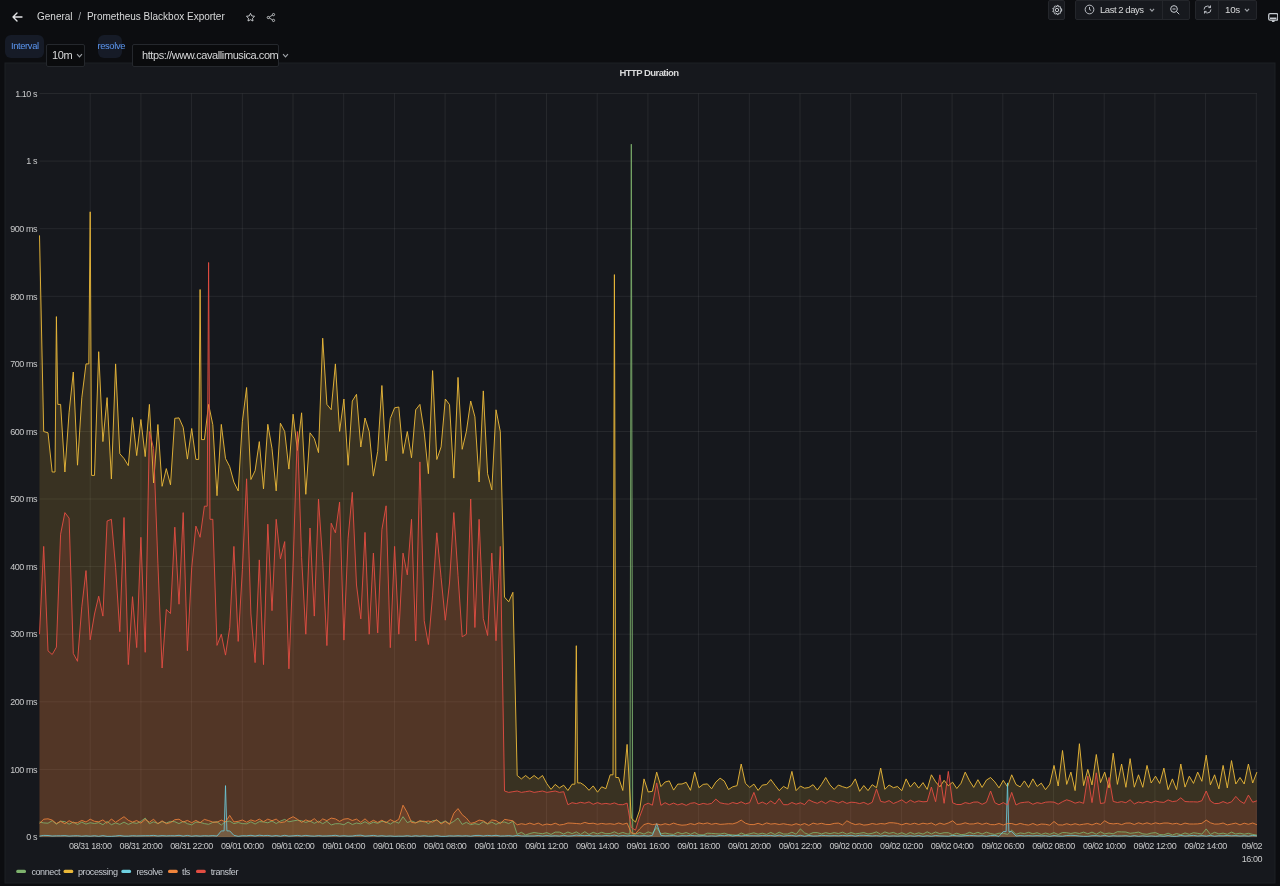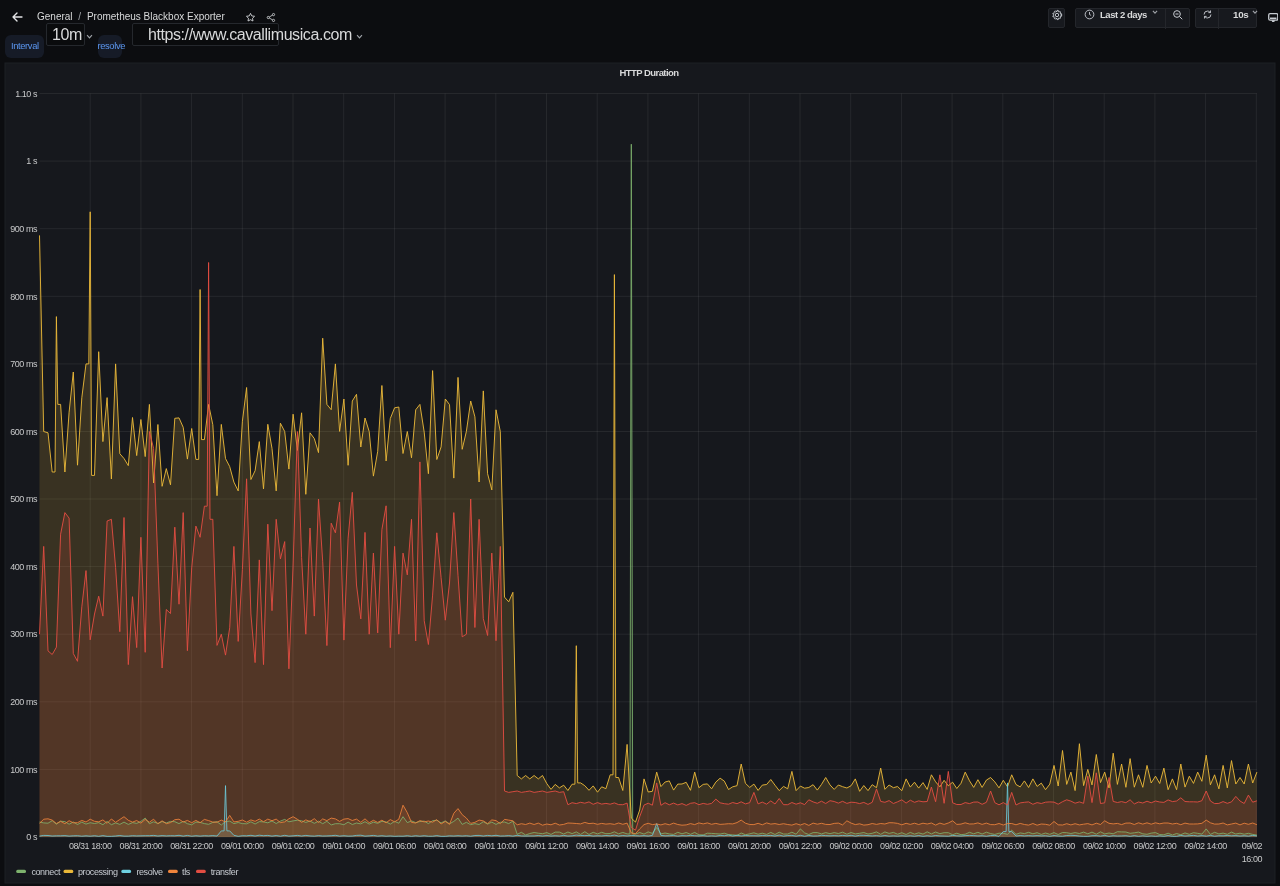--- a/index.html
+++ b/index.html
@@ -2,22 +2,22 @@
 <html><head><meta charset="utf-8"><style>
 html,body{margin:0;padding:0;background:#0c0d10;width:1280px;height:886px;overflow:hidden;
 font-family:"Liberation Sans",sans-serif;-webkit-font-smoothing:antialiased;}
 *{box-sizing:border-box}
 .abs{position:absolute}
 #stage{position:relative;width:1280px;height:886px}
 .ptitle{position:absolute;left:9px;top:67px;width:1280px;text-align:center;color:#d8d9da;font-size:9.5px;font-weight:bold;letter-spacing:-0.55px}
 .crumb{position:absolute;left:37px;top:11px;color:#d8d9da;font-size:10px;font-weight:400;letter-spacing:0px;white-space:nowrap}
 .crumb .sep{color:#9fa3a8;padding:0 3px}
 .chip{position:absolute;top:35.3px;height:22.5px;line-height:22.5px;border-radius:6px;background:#161b27;color:#5b96f0;font-size:9.3px;font-weight:500;letter-spacing:-0.35px;text-align:center}
-.vbox{position:absolute;top:23px;height:22.5px;line-height:21.5px;border-radius:2px;background:#0a0b0d;border:1px solid #25282d;color:#d8d9da;font-size:16px;letter-spacing:-0.42px;padding:0 5px;white-space:nowrap}
-.tbtn{position:absolute;top:8px;height:19.5px;background:#17191e;border:1px solid #24262b;border-radius:2px;color:#d8d9da;display:flex;align-items:flex-start;font-size:9.8px;font-weight:bold;letter-spacing:-0.3px}
+.vbox{position:absolute;top:44px;height:22.5px;line-height:21.5px;border-radius:2px;background:#0a0b0d;border:1px solid #25282d;color:#d8d9da;font-size:11px;letter-spacing:-0.42px;padding:0 5px;white-space:nowrap}
+.tbtn{position:absolute;top:0;height:19.5px;background:#17191e;border:1px solid #24262b;border-radius:2px;color:#d8d9da;display:flex;align-items:center;font-size:9.8px;font-weight:normal;letter-spacing:-0.3px}
 </style></head>
 <body>
 <div id="stage">
 <svg class="abs" width="1280" height="886" viewBox="0 0 1280 886" style="left:0;top:0">
 <rect x="5" y="63" width="1270" height="820" fill="#16181d" stroke="#1d2025" stroke-width="1"></rect>
 <g stroke="rgba(255,255,255,0.07)" stroke-width="1">
         <line x1="39.5" y1="93.5" x2="1256.9" y2="93.5"></line>
         <line x1="39.5" y1="161.1" x2="1256.9" y2="161.1"></line>
         <line x1="39.5" y1="228.7" x2="1256.9" y2="228.7"></line>
         <line x1="39.5" y1="296.3" x2="1256.9" y2="296.3"></line>
@@ -153,32 +153,32 @@
         <path d="M7 10h6M15 15l5.5 5.5" stroke="#c7cbd1" stroke-width="2" fill="none"></path>
       </svg>
 </div>
 <div class="tbtn" style="left:1195px;width:62px">
  <svg style="margin-left:6px;flex:none" width="11" height="11" viewBox="0 0 24 24">
         <path d="M4.5 12a7.5 7.5 0 017.5-7.5c2.7 0 5 1.4 6.4 3.4M19.5 12a7.5 7.5 0 01-7.5 7.5c-2.7 0-5-1.4-6.4-3.4" fill="none" stroke="#c7cbd1" stroke-width="2"></path>
         <path d="M18.6 3.2v4.7h-4.7" fill="none" stroke="#c7cbd1" stroke-width="2"></path>
         <path d="M5.4 20.8v-4.7h4.7" fill="none" stroke="#c7cbd1" stroke-width="2"></path>
       </svg>
  <div style="width:1px;height:19.5px;background:#24262b;margin-left:5px;flex:none"></div>
- <span style="margin-left:14px">10s</span>
+ <span style="margin-left:6px">10s</span>
  <svg style="margin-left:4px;flex:none" width="6" height="6" viewBox="0 0 10 10">
         <path d="M1.5 3l3.5 4 3.5-4" fill="none" stroke="#9fa3a8" stroke-width="1.8"></path>
       </svg>
 </div>
 <svg class="abs" style="left:1267.5px;top:13px" width="10.5" height="9.5" viewBox="0 0 24 22">
  <rect x="1.5" y="1.5" width="21" height="15" rx="3" fill="none" stroke="#c7cbd1" stroke-width="3"></rect>
  <rect x="4.5" y="10.5" width="15" height="3.5" fill="#c7cbd1"></rect>
  <path d="M8 17l1.5 4h5L16 17z" fill="#c7cbd1"></path>
 </svg>
 
 <div class="chip" style="left:5.3px;width:39.1px">Interval</div>
 <div class="vbox" style="left:46px;width:39.3px">10m<svg style="margin-left:4px" width="7" height="7" viewBox="0 0 10 10">
         <path d="M1.5 3l3.5 4 3.5-4" fill="none" stroke="#9fa3a8" stroke-width="1.6"></path>
       </svg></div>
 <div class="chip" style="left:97.5px;width:24.4px">resolve</div>
-<div class="vbox" style="left:132px;width:147px;padding-left:15px">https://www.cavallimusica.com<svg style="margin-left:4px" width="7" height="7" viewBox="0 0 10 10">
+<div class="vbox" style="left:132px;width:147px;padding-left:9px">https://www.cavallimusica.com<svg style="margin-left:4px" width="7" height="7" viewBox="0 0 10 10">
         <path d="M1.5 3l3.5 4 3.5-4" fill="none" stroke="#9fa3a8" stroke-width="1.6"></path>
       </svg></div>
 <div class="ptitle">HTTP Duration</div>
 </div>
 </body></html>

